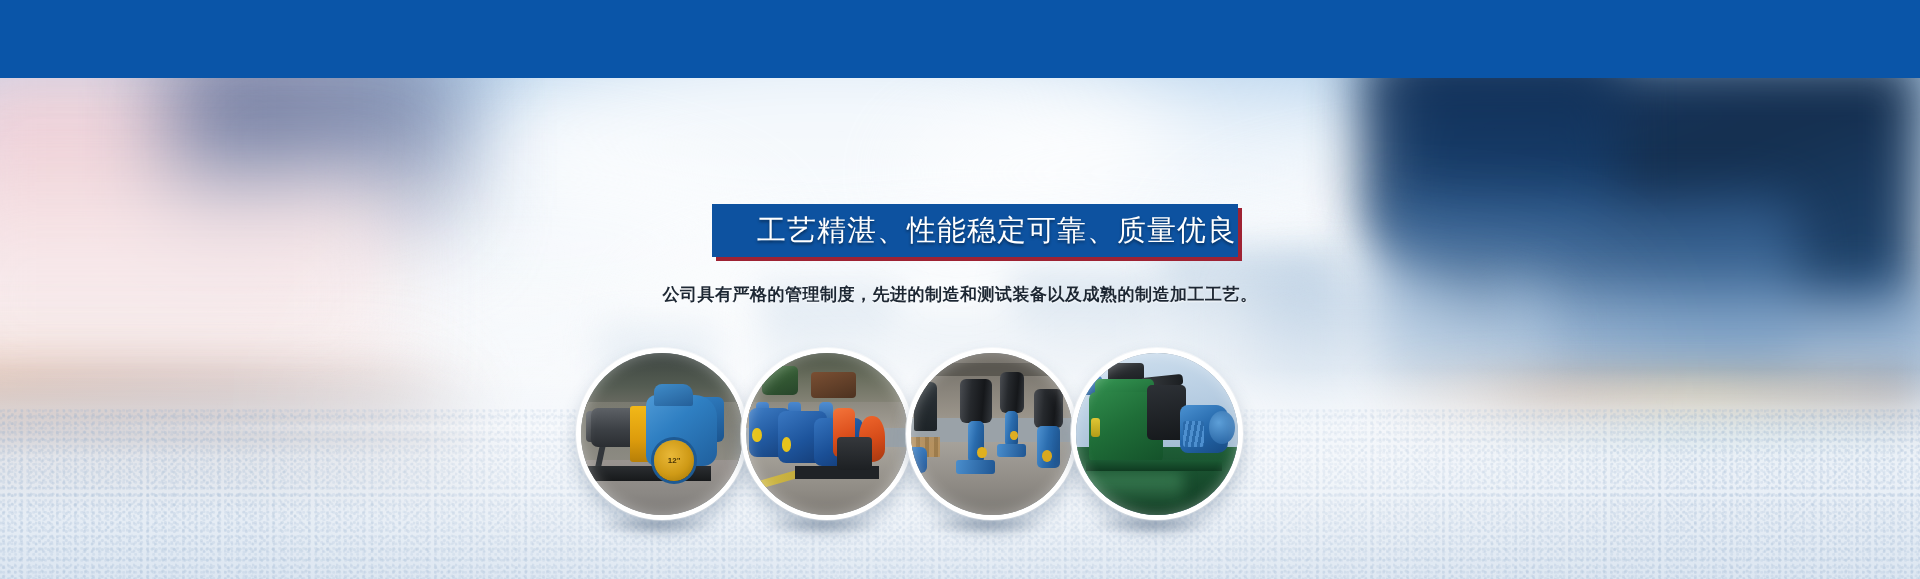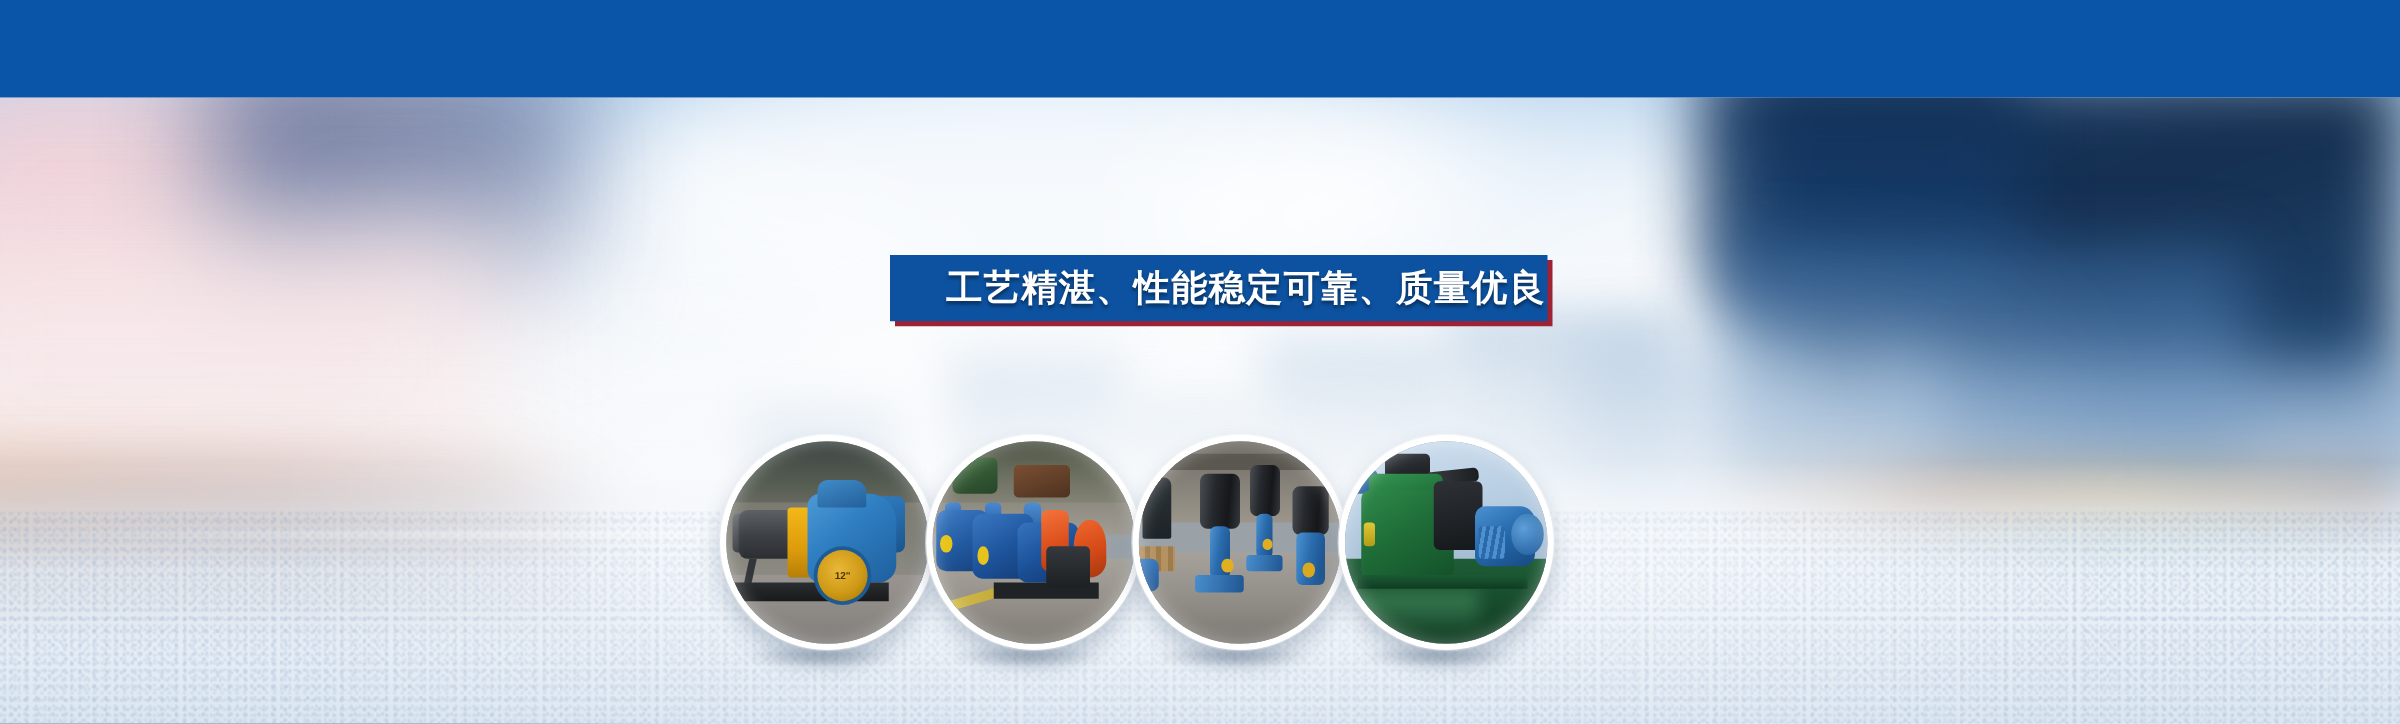--- a/index.html
+++ b/index.html
@@ -117,21 +117,21 @@
   #plate .accent{
     position:absolute;left:4px;top:4px;width:526px;height:53px;
     background:#9e2233;
   }
   #plate .box{
     position:absolute;left:0;top:0;width:526px;height:53px;
     background:#0d52a0;
     display:flex;align-items:center;justify-content:center;
   }
   #plate .headline{
-    color:#ffffff;font-size:29px;font-weight:bold;letter-spacing:1px;
+    color:#ffffff;font-size:29px;font-weight:normal;letter-spacing:1px;
     text-shadow:0 2px 3px rgba(0,0,0,.45);white-space:nowrap;margin-left:44px;
   }
 
   
   #subtitle{
     position:absolute;left:0;top:283px;width:1920px;text-align:center;z-index:30;
     color:#1d2733;font-size:17px;font-weight:bold;letter-spacing:.5px;
     text-shadow:0 1px 2px rgba(255,255,255,.85);
   }
 
@@ -322,20 +322,21 @@
     <div class="veil"></div>
   </div>
 
   <div id="plate">
     <div class="accent"></div>
     <div class="box">
       <span class="headline">工艺精湛、性能稳定可靠、质量优良</span>
     </div>
   </div>
 
+  <div id="subtitle">公司具有严格的管理制度，先进的制造和测试装备以及成熟的制造加工工艺。</div>
 
   <div id="circles">
 
     <div class="shadow" style="left:596px;top:516px;"></div>
     <div class="shadow" style="left:761px;top:516px;"></div>
     <div class="shadow" style="left:926px;top:516px;"></div>
     <div class="shadow" style="left:1091px;top:516px;"></div>
 
     <div class="circle" style="left:576px;top:348px;">
       <div class="photo">

